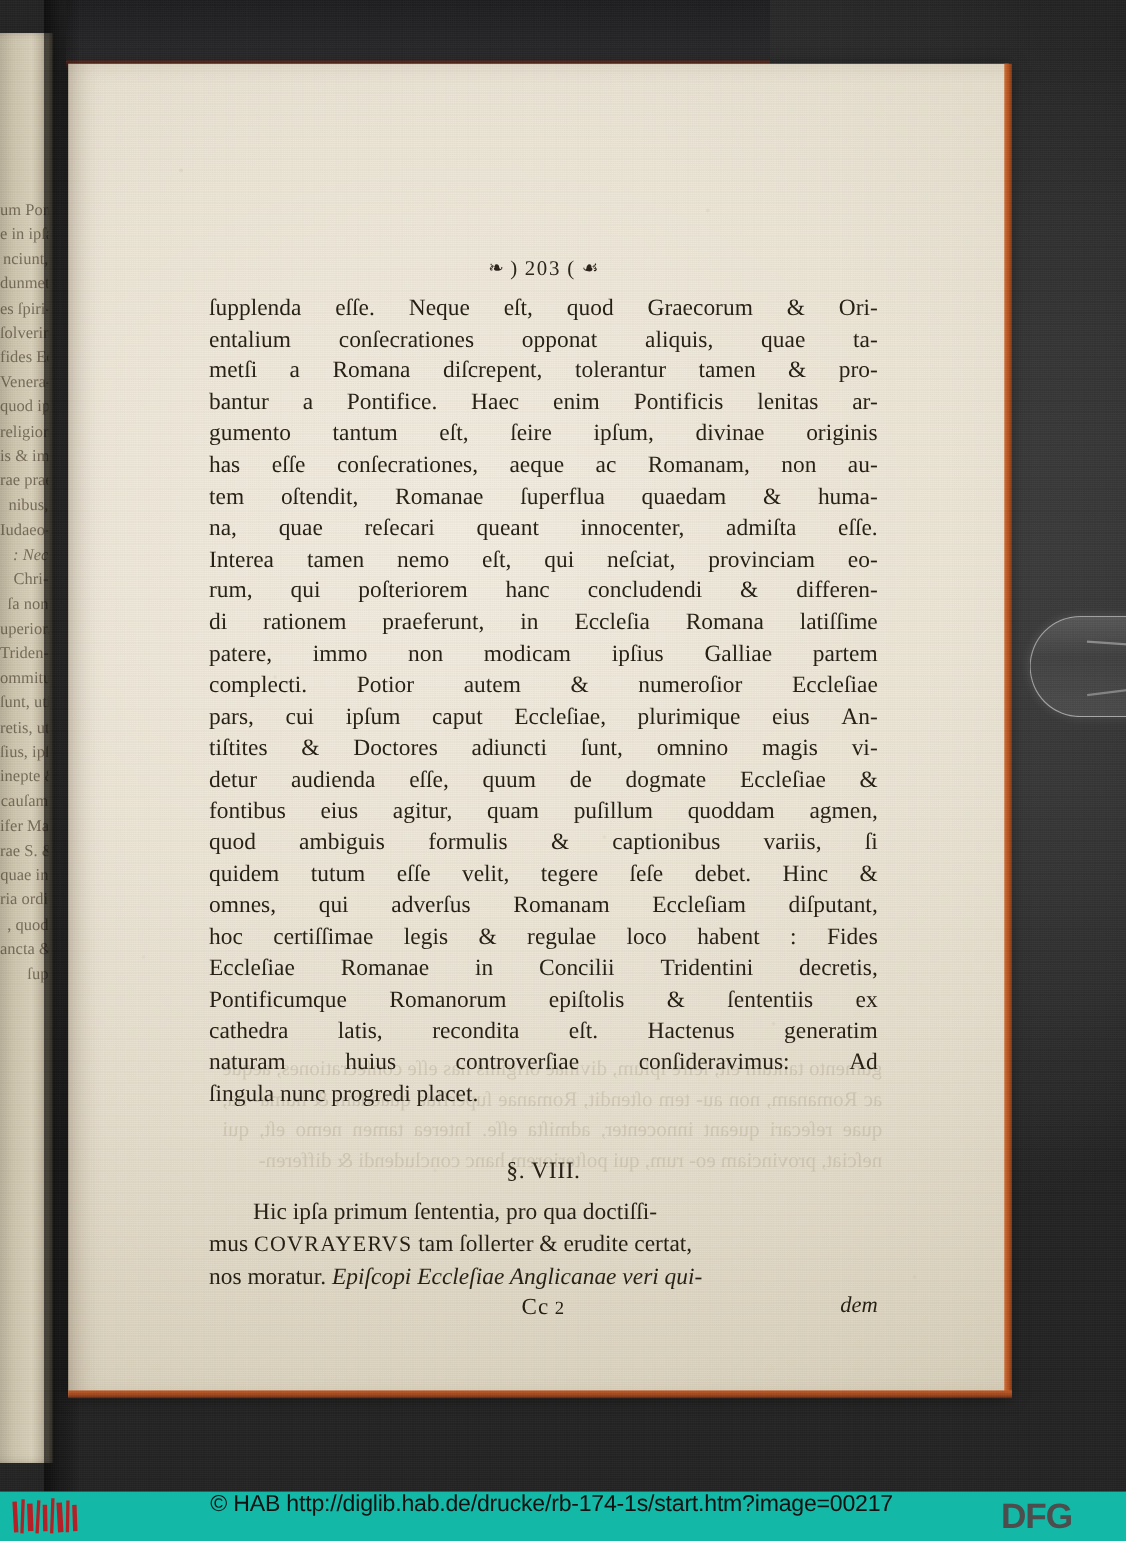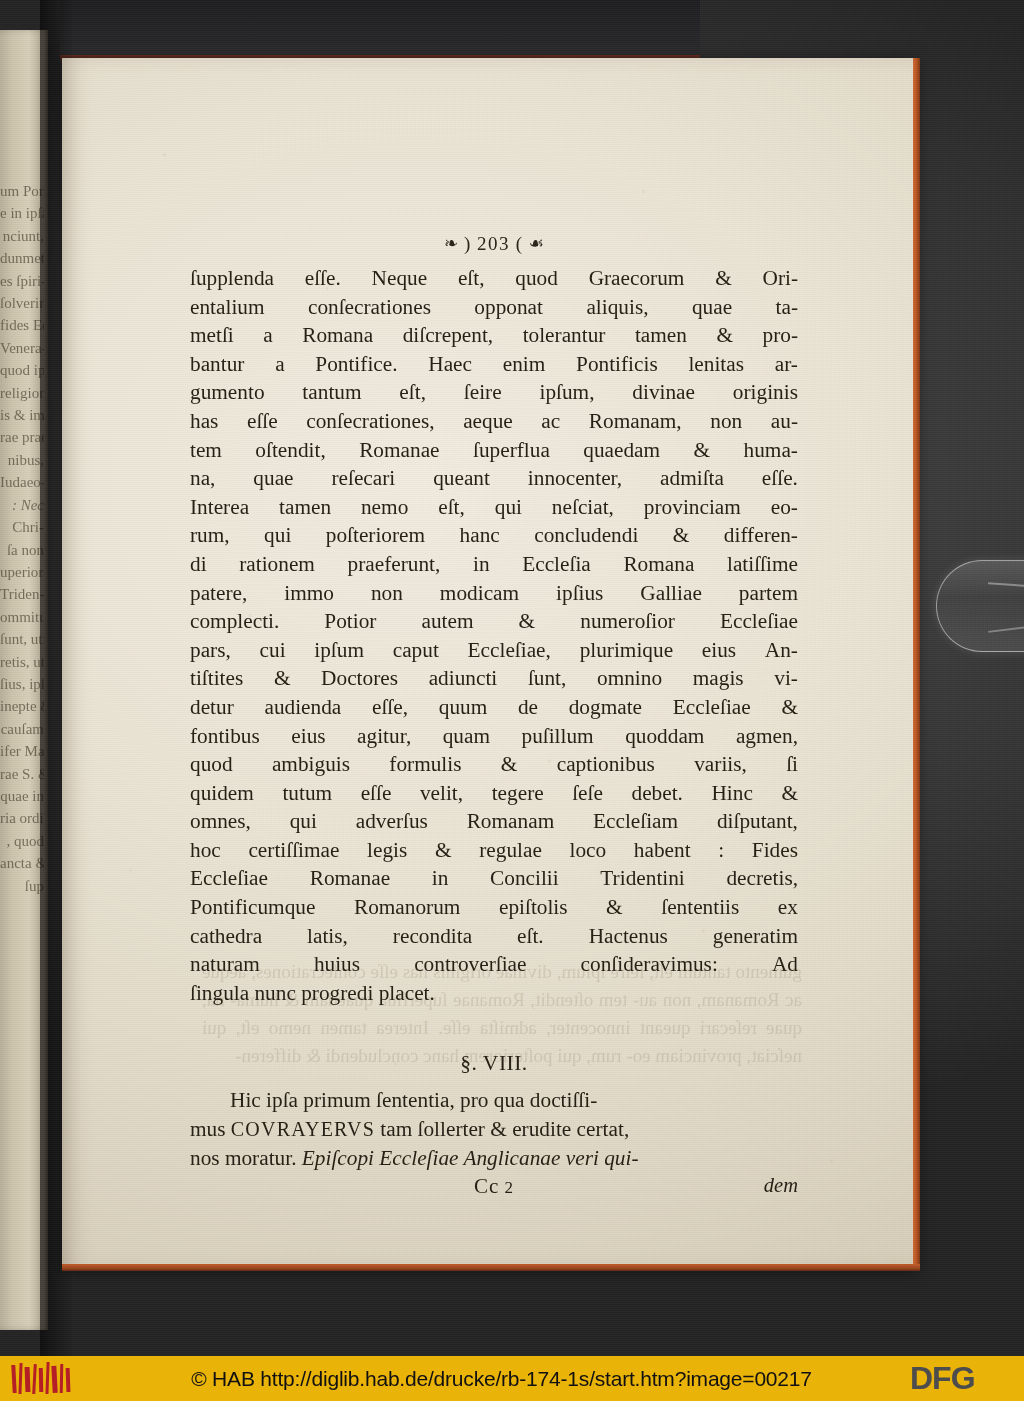--- a/index.html
+++ b/index.html
@@ -243,23 +243,22 @@
     width: 80px; height: 2px;
     background: rgba(225,225,225,0.40);
     transform: rotate(-7deg);
   }
 
   
   .footer {
     position: absolute;
     left: 0; top: 1356px;
     width: 1024px; height: 45px;
-    background: #eab308;
+    background: #14b8a6;
     display: flex;
-    align-items: center;
   }
   .hab-logo {
     width: 120px;
     height: 45px;
     position: relative;
     flex: 0 0 120px;
   }
   .hab-logo svg { display: block; }
   .footer-credit {
     flex: 1 1 auto;

